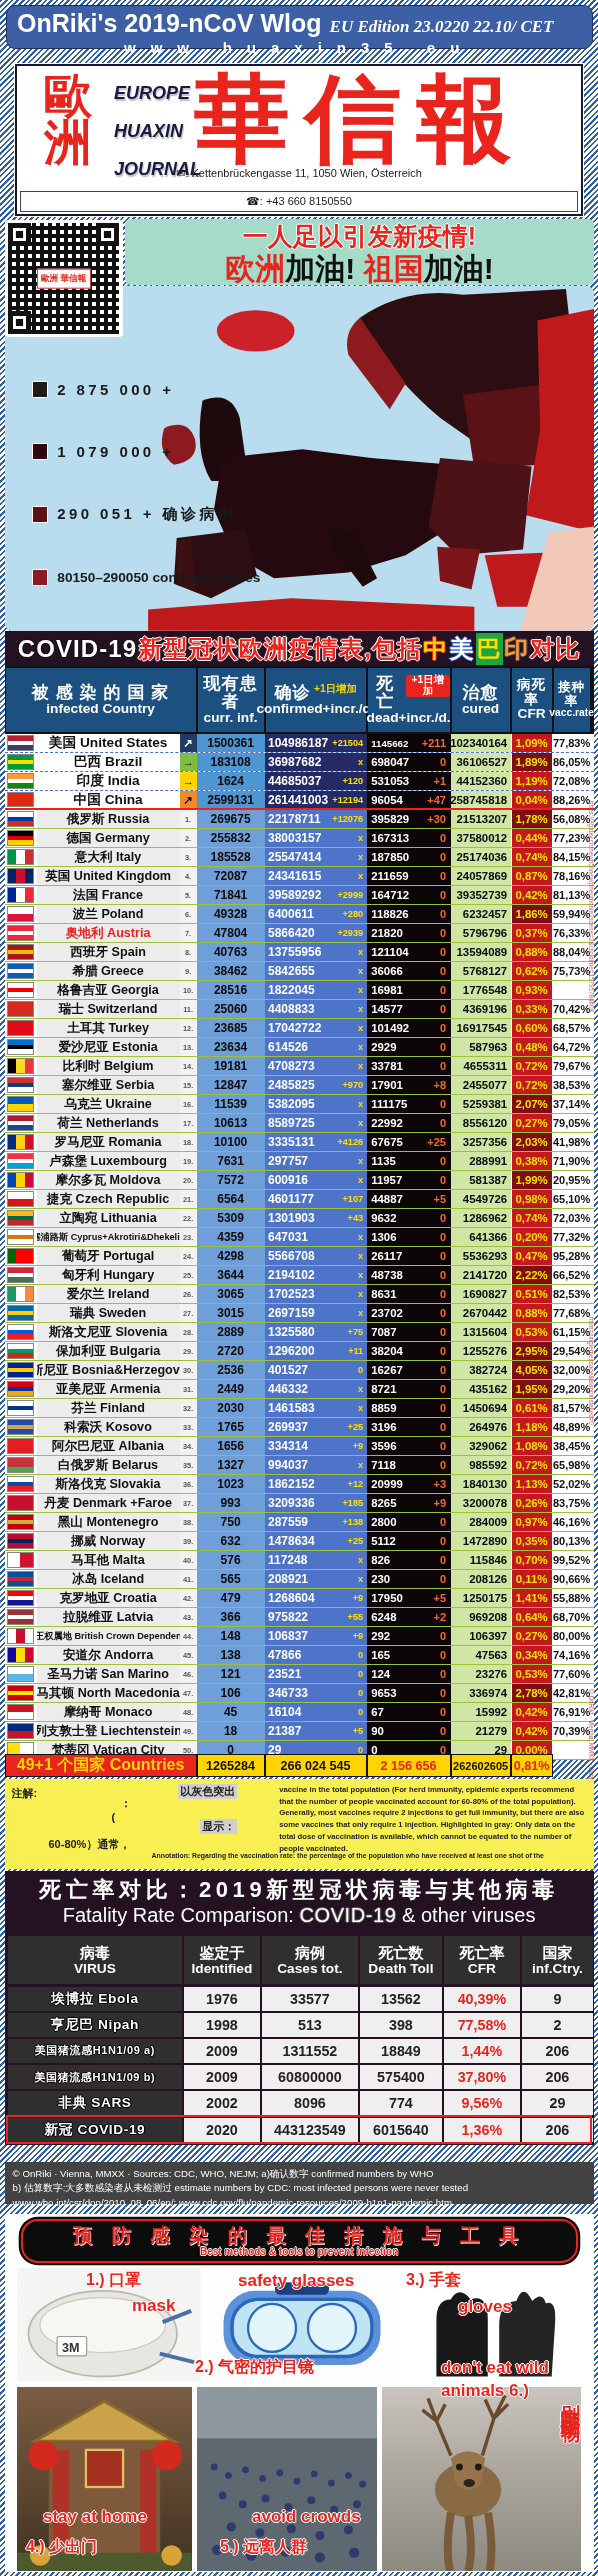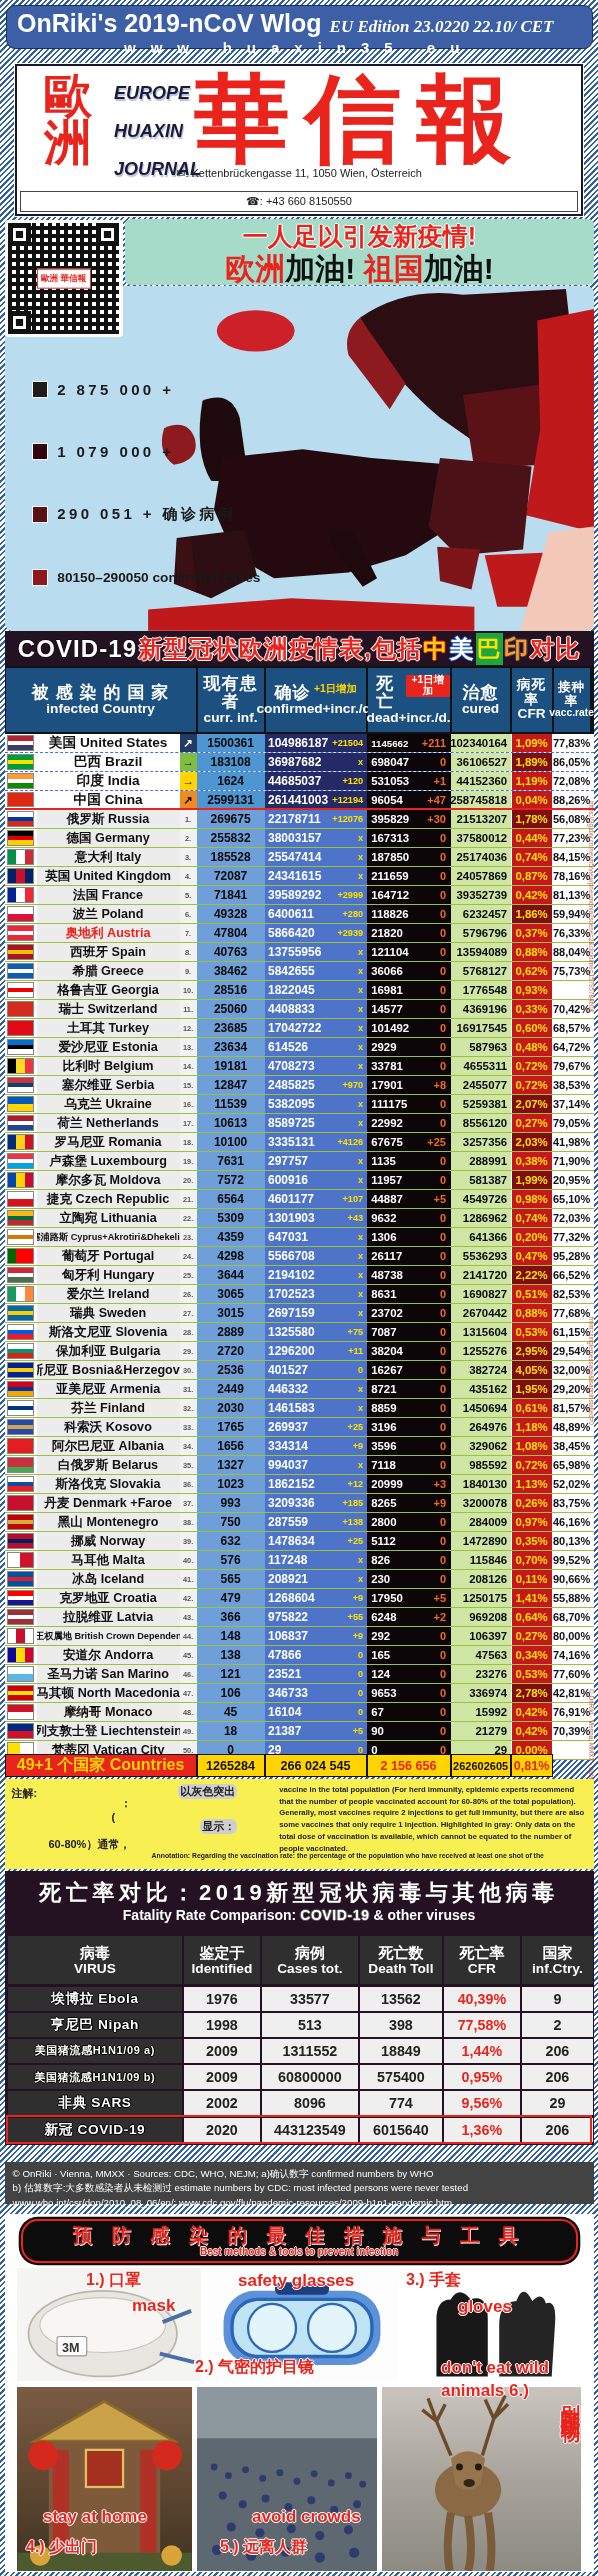--- a/index.html
+++ b/index.html
@@ -100,28 +100,28 @@
          font-size:12.6px;font-weight:bold;color:#111;}
   .t-val.red{color:#e8241c;}
   .t-val.none{background:transparent;border:none;}
 
   .sidenote{position:absolute;color:#c0392b;font-size:6.3px;white-space:nowrap;transform:rotate(90deg);transform-origin:left top;opacity:0.85;}
 
   
   .annot{position:absolute;top:1779px;left:4.6px;width:589px;height:90px;background:#f8ef52;color:#222;padding:4.6px 6.9px;display:flex;gap:5.7px;}
   .an-left{width:46%;position:relative;font-size:11px;font-weight:bold;}
   .an-left .frag{position:absolute;white-space:nowrap;}
-  .an-gray{background:#cfcfcf;padding:0 1.7px;border-radius:6px;}
+  .an-gray{background:#cfcfcf;padding:0 1.7px;}
   .an-right{width:54%;font-size:7.7px;line-height:1.55;font-weight:bold;}
 
   
   .fat-title{position:absolute;top:1871px;left:4.6px;width:589px;height:62px;background:#241222;color:#fff;
              display:flex;flex-direction:column;align-items:center;justify-content:center;line-height:1.2;}
   .fat-cn{font-size:22px;font-weight:bold;letter-spacing:4.6px;white-space:nowrap;}
-  .fat-en{font-size:14px;font-weight:bold;white-space:nowrap;}
+  .fat-en{font-size:20px;font-weight:normal;white-space:nowrap;}
   .fat-en .covid{color:#fff;text-shadow:-1.1px 0 #555,1.1px 0 #555,0 -1.1px #555,0 1.1px #555;letter-spacing:0.6px;}
   .fgrid{display:grid;grid-template-columns:176px 78px 98px 84px 78px 73px;}
   .ftable{position:absolute;top:1933px;left:4.6px;width:589px;background:#241222;padding:2.3px;}
   .fth{background:#2f2f2f;color:#fff;margin:1.1px;display:flex;flex-direction:column;align-items:center;justify-content:center;height:48px;line-height:1.15;}
   .fth .cn{font-size:15px;font-weight:bold;}
   .fth .en{font-size:13.7px;font-weight:bold;}
   .fcell{margin:1.1px;display:flex;align-items:center;justify-content:center;height:24px;font-size:14.3px;font-weight:bold;}
   .f-name{background:#2f2f2f;color:#fff;text-shadow:-1.1px 0 #000,1.1px 0 #000,0 -1.1px #000,0 1.1px #000;letter-spacing:0.6px;font-size:13.7px;}
   .f-val{background:#efefef;color:#222;}
   .f-cfr{background:#efefef;color:#e8241c;}
@@ -1408,21 +1408,21 @@
       <div class="fcell f-val">1311552</div>
       <div class="fcell f-val">18849</div>
       <div class="fcell f-cfr">1,44%</div>
       <div class="fcell f-val">206</div>
     </div>
         <div class="frow fgrid">
       <div class="fcell f-name" style="font-size: 11px;">美国猪流感H1N1/09 b)</div>
       <div class="fcell f-val">2009</div>
       <div class="fcell f-val">60800000</div>
       <div class="fcell f-val">575400</div>
-      <div class="fcell f-cfr">0,95%</div>
+      <div class="fcell f-cfr">37,80%</div>
       <div class="fcell f-val">206</div>
     </div>
         <div class="frow fgrid">
       <div class="fcell f-name">非典 SARS</div>
       <div class="fcell f-val">2002</div>
       <div class="fcell f-val">8096</div>
       <div class="fcell f-val">774</div>
       <div class="fcell f-cfr">9,56%</div>
       <div class="fcell f-val">29</div>
     </div>

